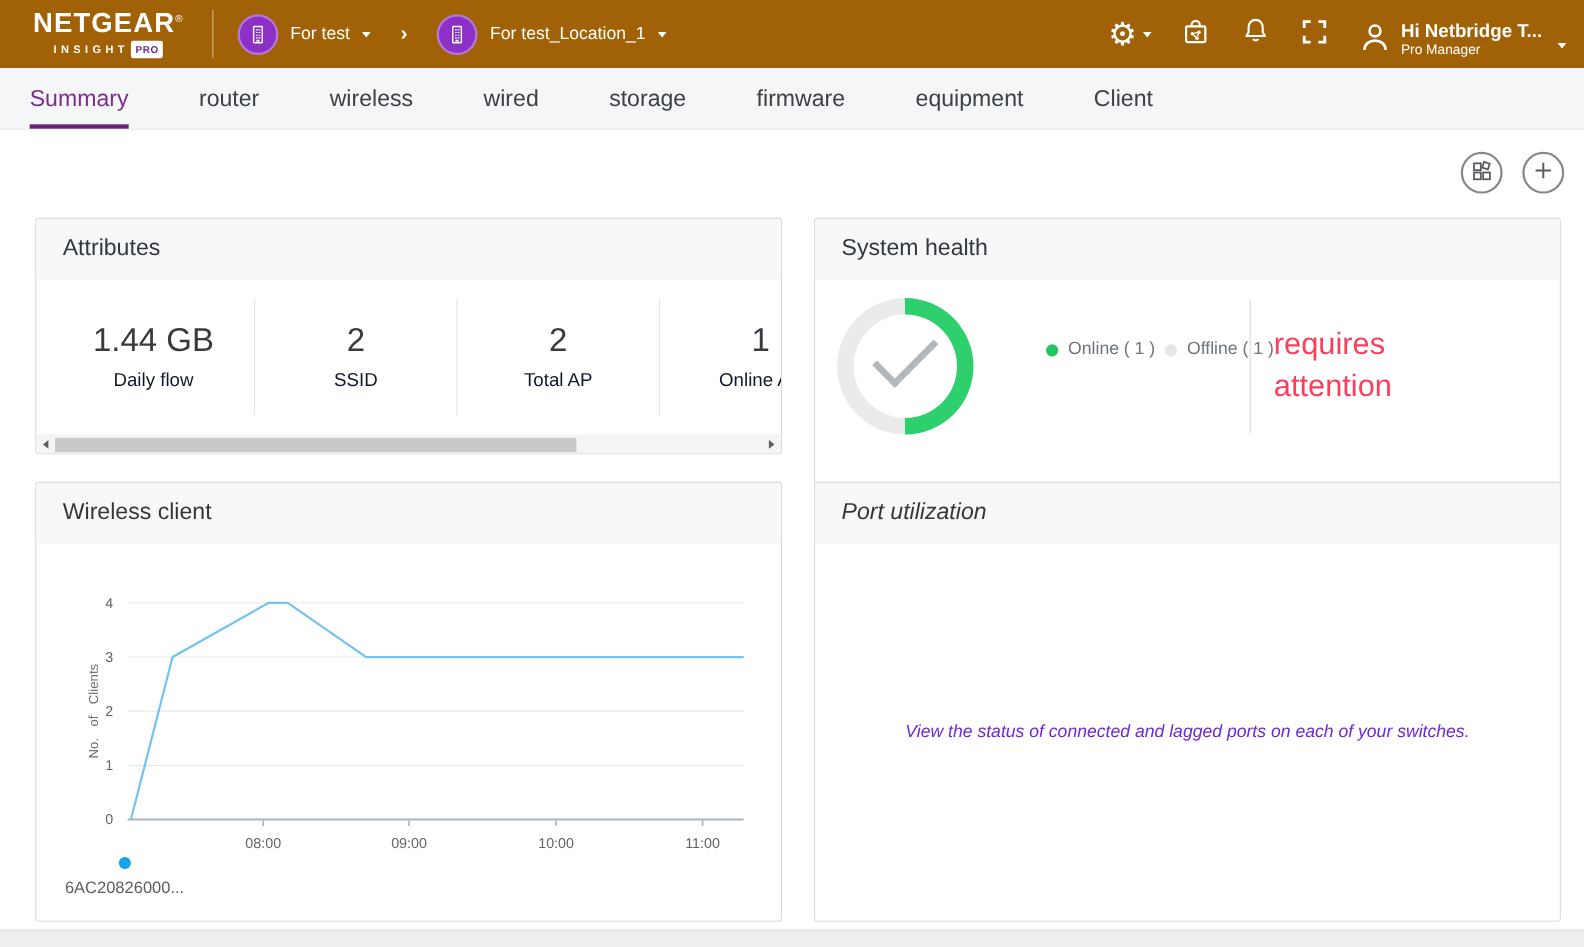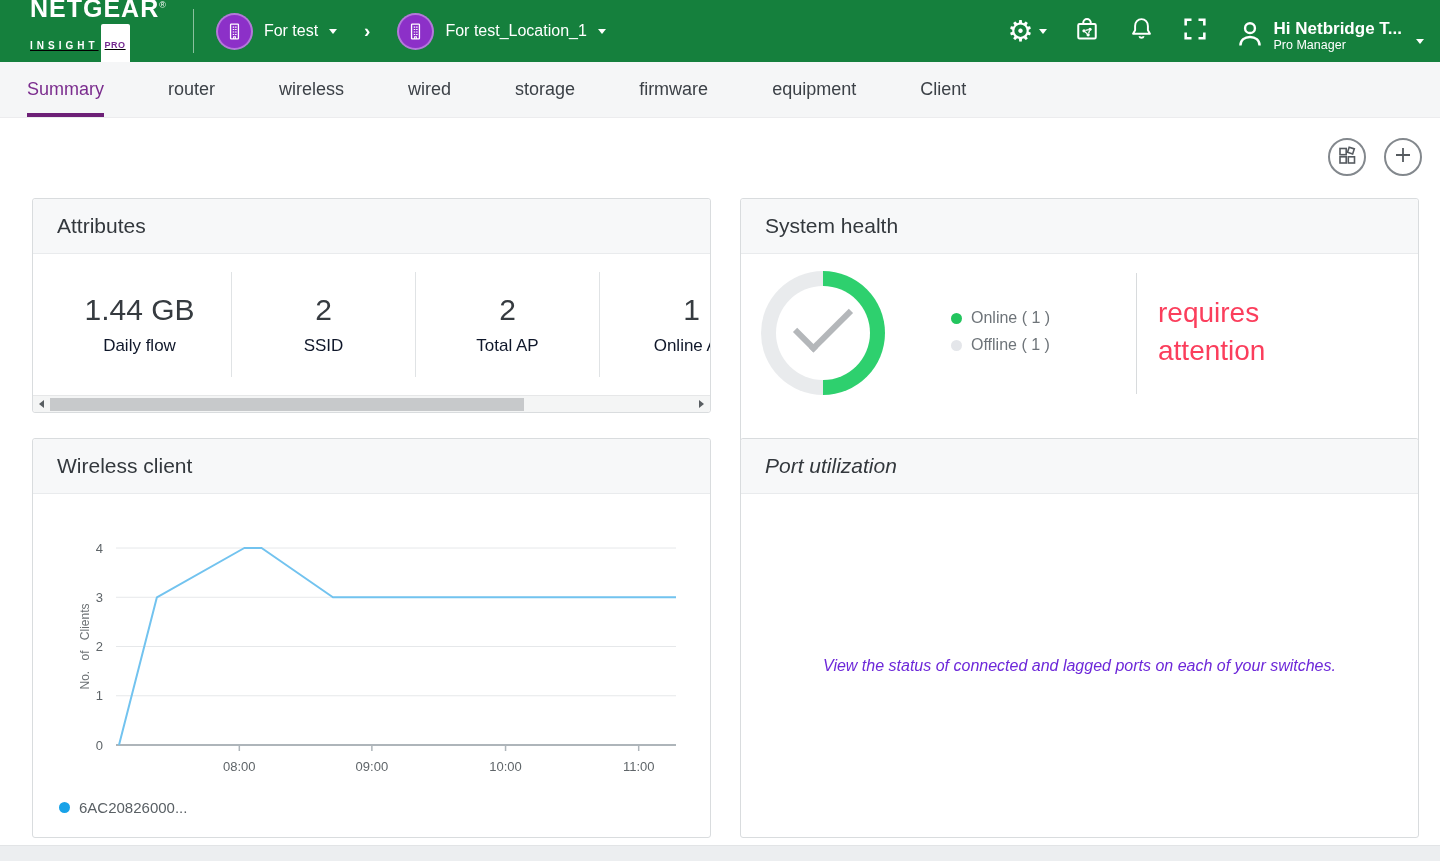--- a/index.html
+++ b/index.html
@@ -1,45 +1,45 @@
 <!DOCTYPE html>
 <html><head>
 <meta charset="utf-8">
 <style>
   * { box-sizing: border-box; }
   html,body { margin:0; padding:0; }
   body { font-family:"Liberation Sans","DejaVu Sans",sans-serif; background:#ffffff; }
   .screen { position:relative; width:1440px; height:861px; overflow:hidden; background:#ffffff; }
 
   
-  .app-header { position:absolute; top:0; left:0; width:100%; height:62px; background:#15803d; display:flex; align-items:center; }
+  .app-header { position:absolute; top:0; left:0; width:100%; height:62px; background:#a16207; display:flex; align-items:center; }
   .brand { margin-left:30px; text-align:center; }
   .brand-name { color:#fff; font-size:25px; font-weight:bold; letter-spacing:1px; line-height:1; }
   .brand-name .reg { font-size:9px; vertical-align:super; font-weight:normal; }
-  .brand-sub { display:flex; align-items:center; margin-top:3px;text-decoration:underline; }
+  .brand-sub { display:flex; align-items:center; justify-content:center; margin-top:3px; }
   .brand-sub .insight { color:#fff; font-size:10px; letter-spacing:4px; font-weight:bold; }
-  .pro-badge { background:#fff; color:#73288f; font-size:9px; font-weight:bold; padding:16px 4px; border-radius:2px; margin-left:2px; letter-spacing:0.5px; }
+  .pro-badge { background:#fff; color:#73288f; font-size:9px; font-weight:bold; padding:3px 4px; border-radius:2px; margin-left:2px; letter-spacing:0.5px; }
   .hdr-divider { width:1px; height:44px; background:rgba(255,255,255,0.5); margin:0 22px 0 26px; }
   .selector { display:flex; align-items:center; gap:11px; cursor:pointer; }
   .badge-circle { width:37px; height:37px; border-radius:50%; background:#8c30c8; border:2px solid rgba(255,255,255,0.35); display:flex; align-items:center; justify-content:center; flex:none; }
   .selector-label { color:#fff; font-size:16px; }
   .caret { width:0; height:0; border-left:4.5px solid transparent; border-right:4.5px solid transparent; border-top:5.5px solid #fff; }
   .breadcrumb-sep { color:#fff; font-size:19px; font-weight:bold; margin:0 27px; }
   .hdr-right { margin-left:auto; display:flex; align-items:center; gap:25px; margin-right:16px; }
   .hdr-icon-btn { display:flex; align-items:center; gap:5px; cursor:pointer; }
   .gear-glyph { color:#fff; font-size:29px; line-height:1; font-family:"DejaVu Sans",sans-serif; }
   .user-block { display:flex; align-items:center; gap:8px; cursor:pointer;margin-top:10px; }
   .user-texts { color:#fff; }
   .user-name { font-size:17px; font-weight:bold; line-height:1.15; }
   .user-role { font-size:12.5px; line-height:1.2; }
   .user-block .caret { margin-left:6px; margin-top:10px; }
 
   
   .tabbar { position:absolute; top:62px; left:0; width:100%; height:56px; background:#f5f6f7; display:flex; align-items:stretch; padding-left:27px; gap:64px; border-bottom:1px solid #ececee; }
-  .tab { display:flex; align-items:center; font-size:18px; color:#3c4147; position:relative; cursor:pointer; white-space:nowrap;text-align:center; }
+  .tab { display:flex; align-items:center; font-size:21px; color:#3c4147; position:relative; cursor:pointer; white-space:nowrap;text-align:center; }
   .tab.active { color:#7b2d8e; }
   .tab.active::after { content:""; position:absolute; left:0; right:0; bottom:0; height:4px; background:#6d2077; }
 
   
   .main { position:absolute; top:118px; left:0; width:100%; bottom:16px; background:#fff; }
   .bottom-strip { position:absolute; left:0; bottom:0; width:100%; height:16px; background:#eceef0; border-top:1px solid #e2e4e6; }
 
   .fab { position:absolute; width:38px; height:38px; border-radius:50%; border:2px solid #83888d; background:#fff; display:flex; align-items:center; justify-content:center; cursor:pointer; }
 
   .card { position:absolute; background:#fff; border:1px solid #d9dcde; border-radius:3px; }
@@ -61,30 +61,30 @@
   .sb-arrow.right { right:0; }
   .sb-arrow.left::before { content:""; border-top:4px solid transparent; border-bottom:4px solid transparent; border-right:5px solid #595e62; }
   .sb-arrow.right::before { content:""; border-top:4px solid transparent; border-bottom:4px solid transparent; border-left:5px solid #595e62; }
   .sb-thumb { position:absolute; left:17px; top:2px; width:474px; height:13px; background:#c7c9cb; cursor:pointer; }
 
   
   .sh-body { position:relative; height:159px; }
   .donut { position:absolute; left:20px; top:17px; width:124px; height:124px; border-radius:50%; }
   .donut::after { content:""; position:absolute; inset:15px; background:#fff; border-radius:50%; }
   .donut-check { position:absolute; left:34px; top:37px; width:56px; height:29px; border-left:6px solid #b4b7ba; border-bottom:6px solid #b4b7ba; transform:rotate(-45deg); z-index:2; }
-  .sh-legend { position:absolute; left:210px; top:55px; display:flex; flex-direction:column; gap:9px; }
+  .sh-legend { position:absolute; left:210px; top:55px; display:flex; gap:9px; }
   .sh-legend-item { display:flex; align-items:center; gap:9px; font-size:16px; color:#6e7479; }
   .sh-dot { width:11px; height:11px; border-radius:50%; flex:none; }
   .sh-divider { position:absolute; left:395px; top:19px; width:1px; height:121px; background:#d8dbdd; }
   .sh-alert { position:absolute; left:417px; top:40px; width:180px; font-size:28px; font-weight:300; line-height:38px; }
 
   
   .wc-body { position:relative; height:344px; }
   .wc-body svg { position:absolute; left:0; top:0; }
-  .wc-legend { position:absolute; left:26px; bottom:22px; display:flex; align-items:center; gap:9px; font-size:15px; color:#5a6065; }
+  .wc-legend { position:absolute; left:26px; bottom:22px; display:flex; align-items:center; gap:9px; font-size:15px; color:#5a6065;flex-direction:column; }
   .wc-dot { width:11px; height:11px; border-radius:50%; flex:none; }
 
   
   .port-body { height:344px; display:flex; align-items:center; justify-content:center; padding:0 30px; }
   .port-msg { color:#6d28d9; font-size:16px; text-align:center; }
 </style>
 </head>
 <body>
 
 <div class="screen">

